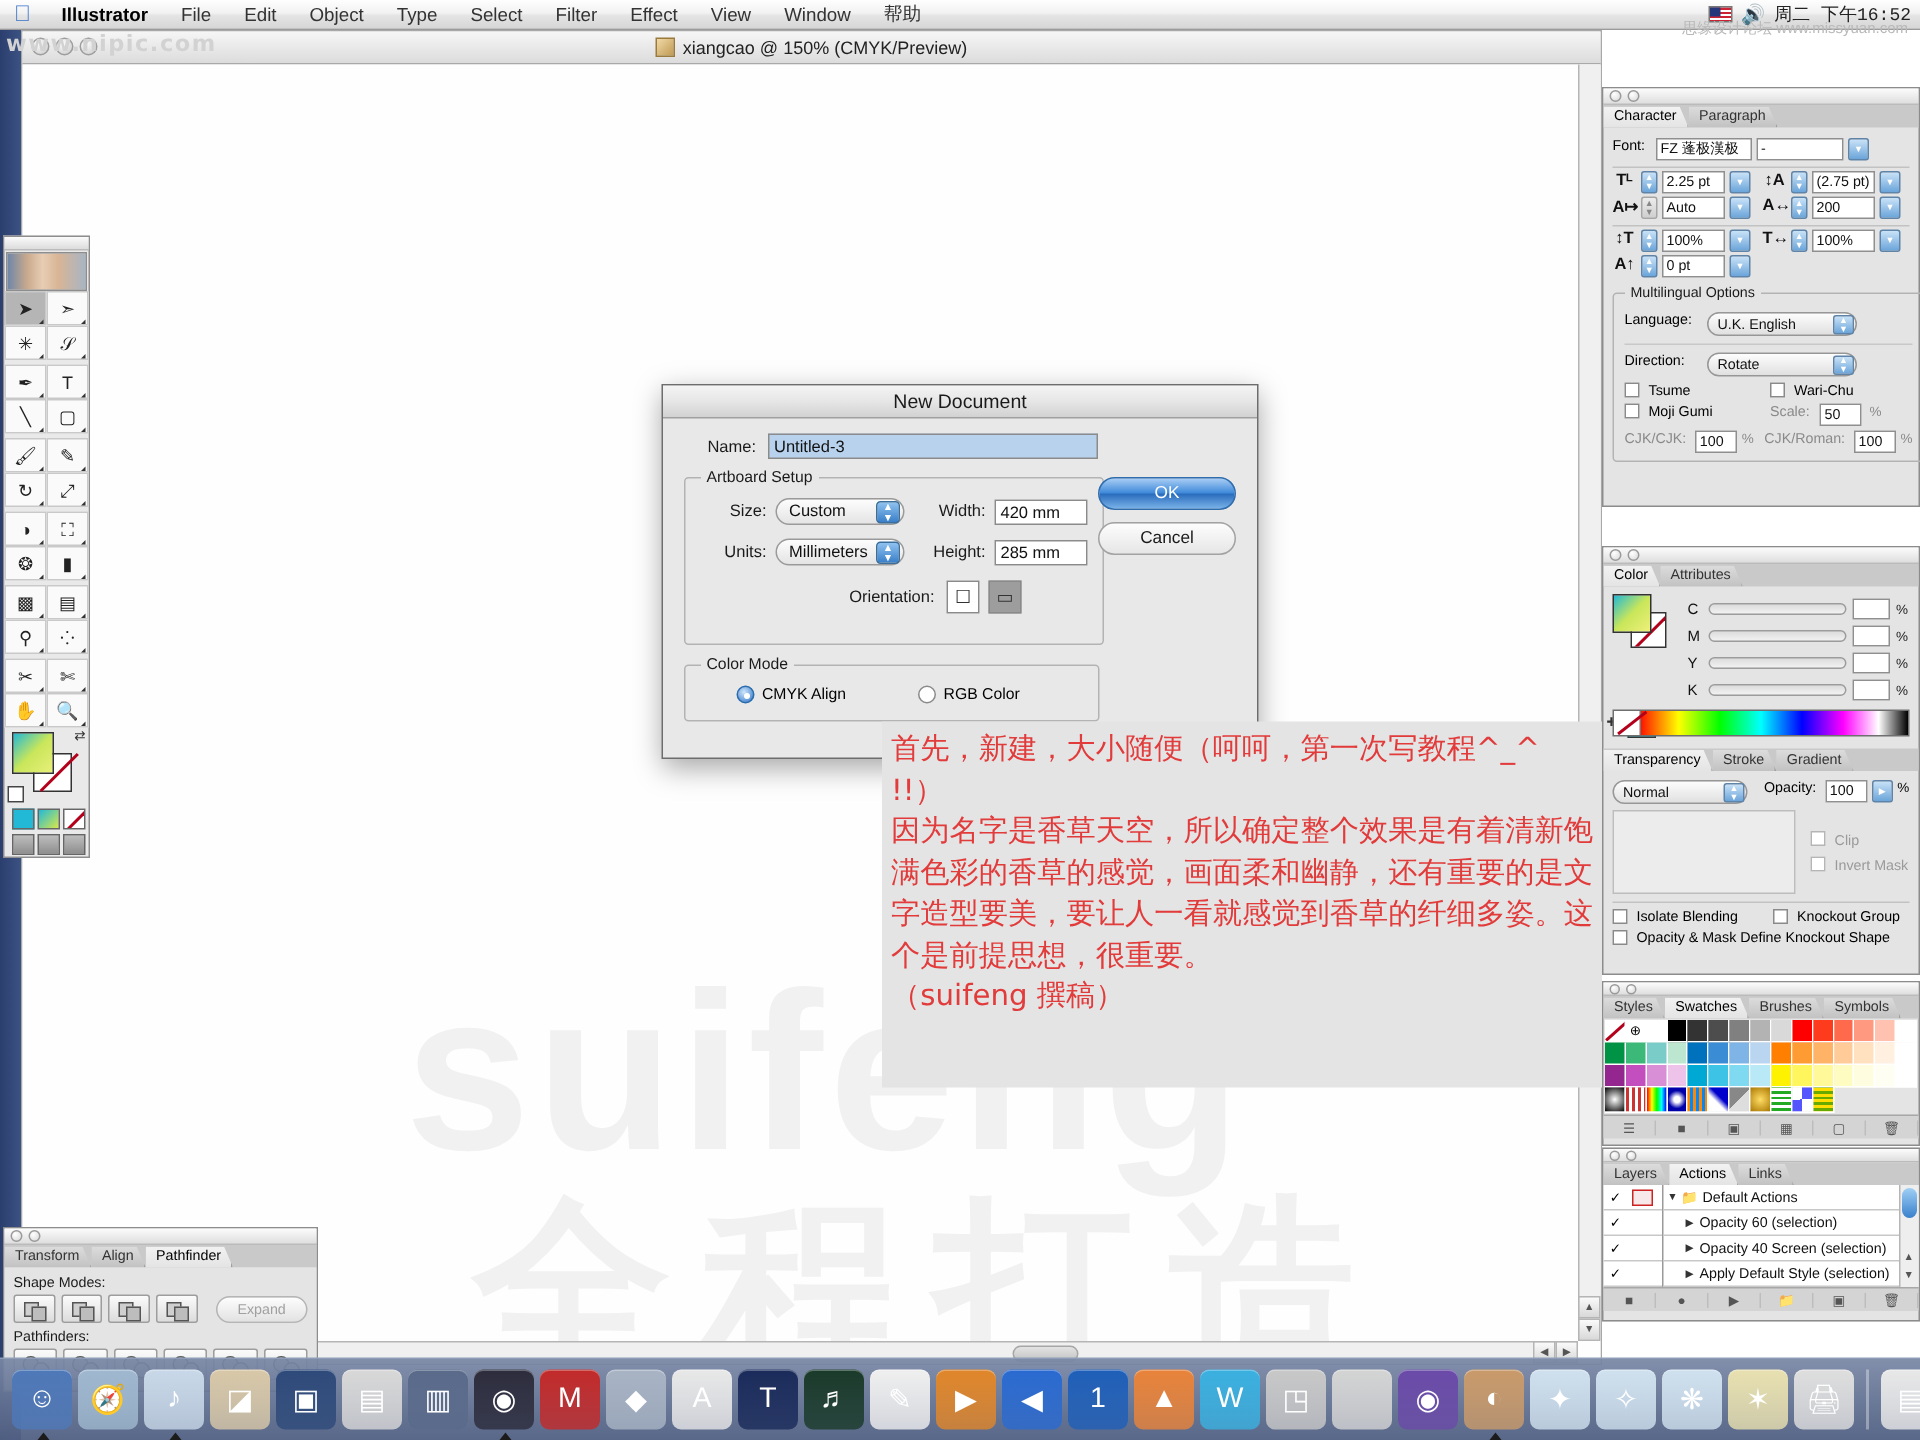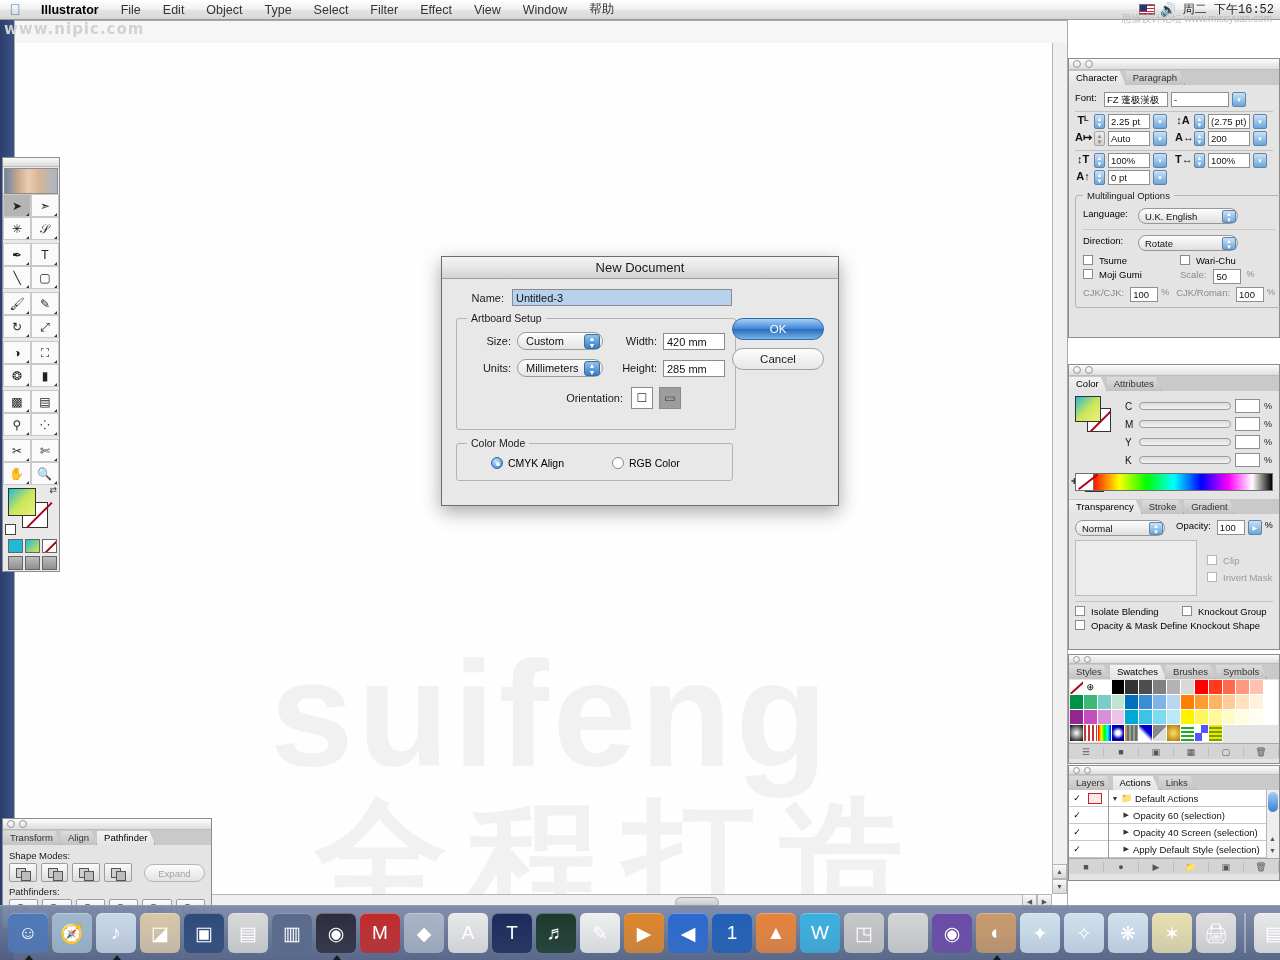--- a/index.html
+++ b/index.html
@@ -230,20 +230,30 @@
   </div>
 </div>
 
 <div id="nipic">www.nipic.com</div>
 <div id="missyuan">思缘设计论坛 www.missyuan.com</div>
 
 <div id="desktop">
   <div id="leftstrip"></div>
 
   <div id="docwin">
+    <div id="doctitle">
+      <div class="tbtns">
+        <div class="tbtn"></div>
+        <div class="tbtn"></div>
+        <div class="tbtn"></div>
+      </div>
+      <div class="ttext">
+        <span class="docicon"></span><span>xiangcao @ 150% (CMYK/Preview)</span>
+      </div>
+    </div>
     <div id="canvas">
       <div class="watermark" id="wm1">suifeng</div>
       <div class="watermark" id="wm2">全程打造</div>
     </div>
     <div id="vscroll">
       <div class="sbarrow" style="bottom:15px;left:-1px;">▲</div>
       <div class="sbarrow" style="bottom:0px;left:-1px;">▼</div>
     </div>
     <div id="hscroll">
       <div class="sbthumb-h"></div>
@@ -483,20 +493,23 @@
           <span class="radio" style="margin-left:48px"></span>
           <span style="font-size:10.5px">RGB Color</span>
         </div>
       </fieldset>
 
       <div class="dbtn ok" style="position:absolute;right:14px;top:39px">OK</div>
       <div class="dbtn cancel" style="position:absolute;right:14px;top:69px">Cancel</div>
     </div>
   </div>
 
+  <div id="annot">首先，新建，大小随便（呵呵，第一次写教程^_^ !!）
+因为名字是香草天空，所以确定整个效果是有着清新饱满色彩的香草的感觉，画面柔和幽静，还有重要的是文字造型要美，要让人一看就感觉到香草的纤细多姿。这个是前提思想，很重要。
+（suifeng 撰稿）</div>
 
   <div class="rpanel" id="charpanel">
     <div class="panelgrip">
       <span class="gripdot"></span>
       <span class="gripdot"></span>
     </div>
     <div class="tabrow" id="chartabs">
         <div class="ptab active">Character</div>
         <div class="ptab">Paragraph</div>
       </div>

